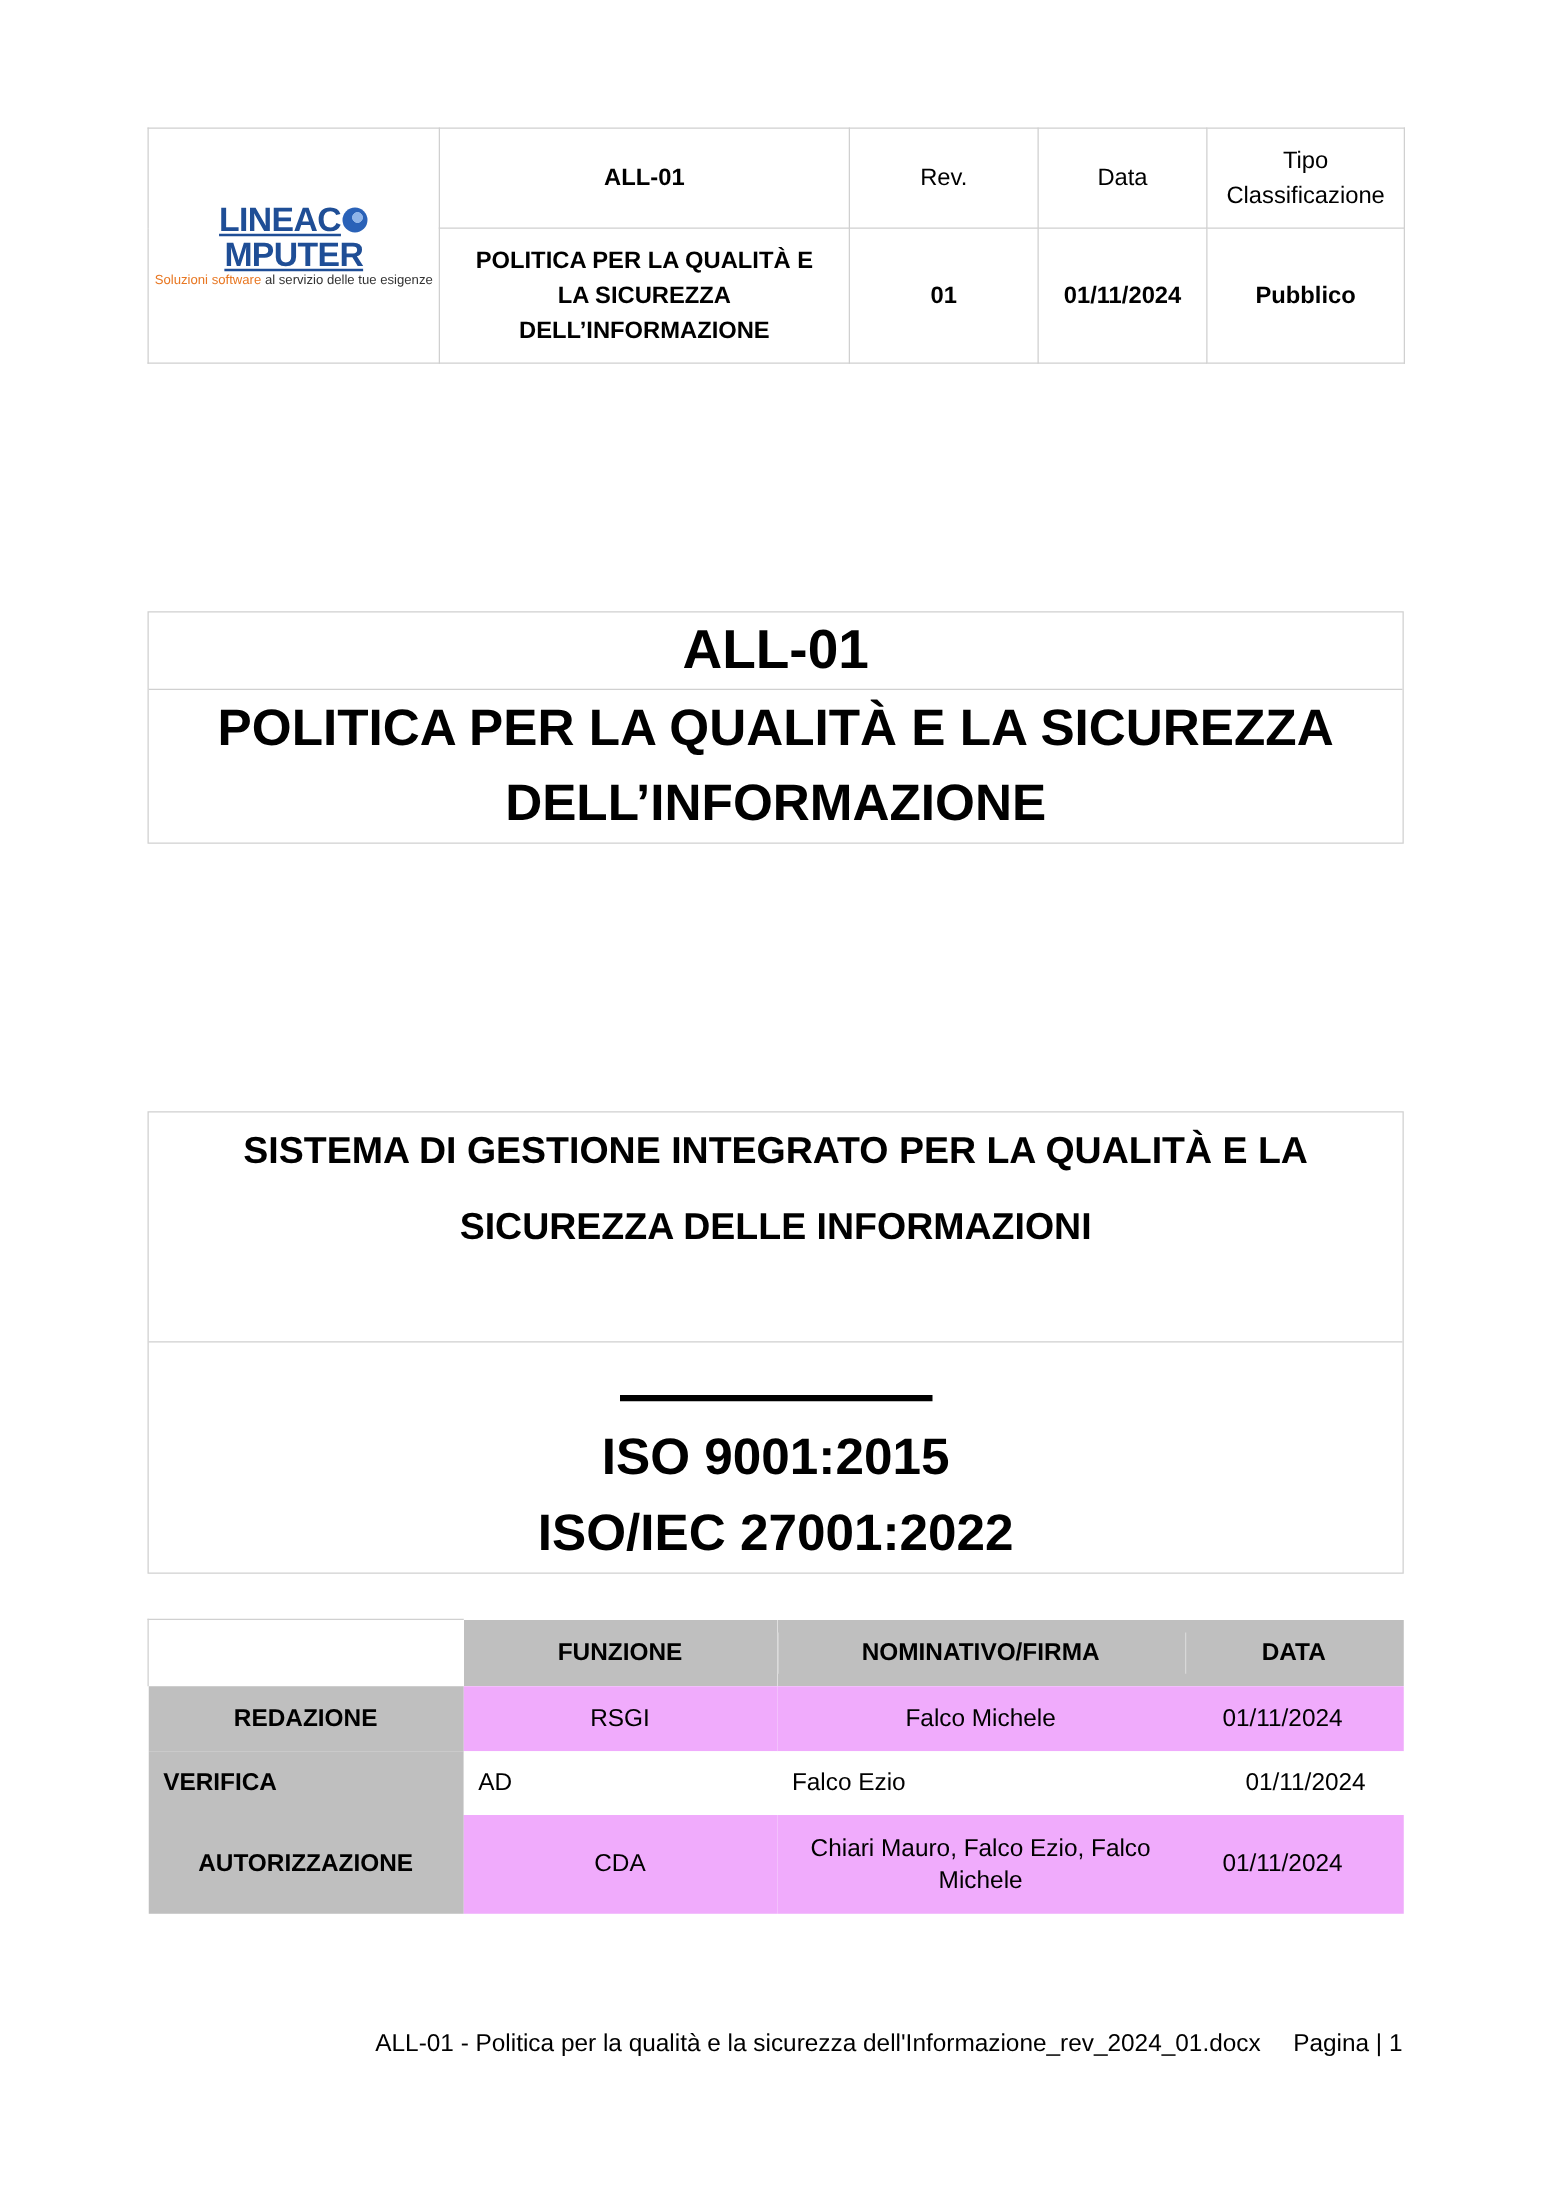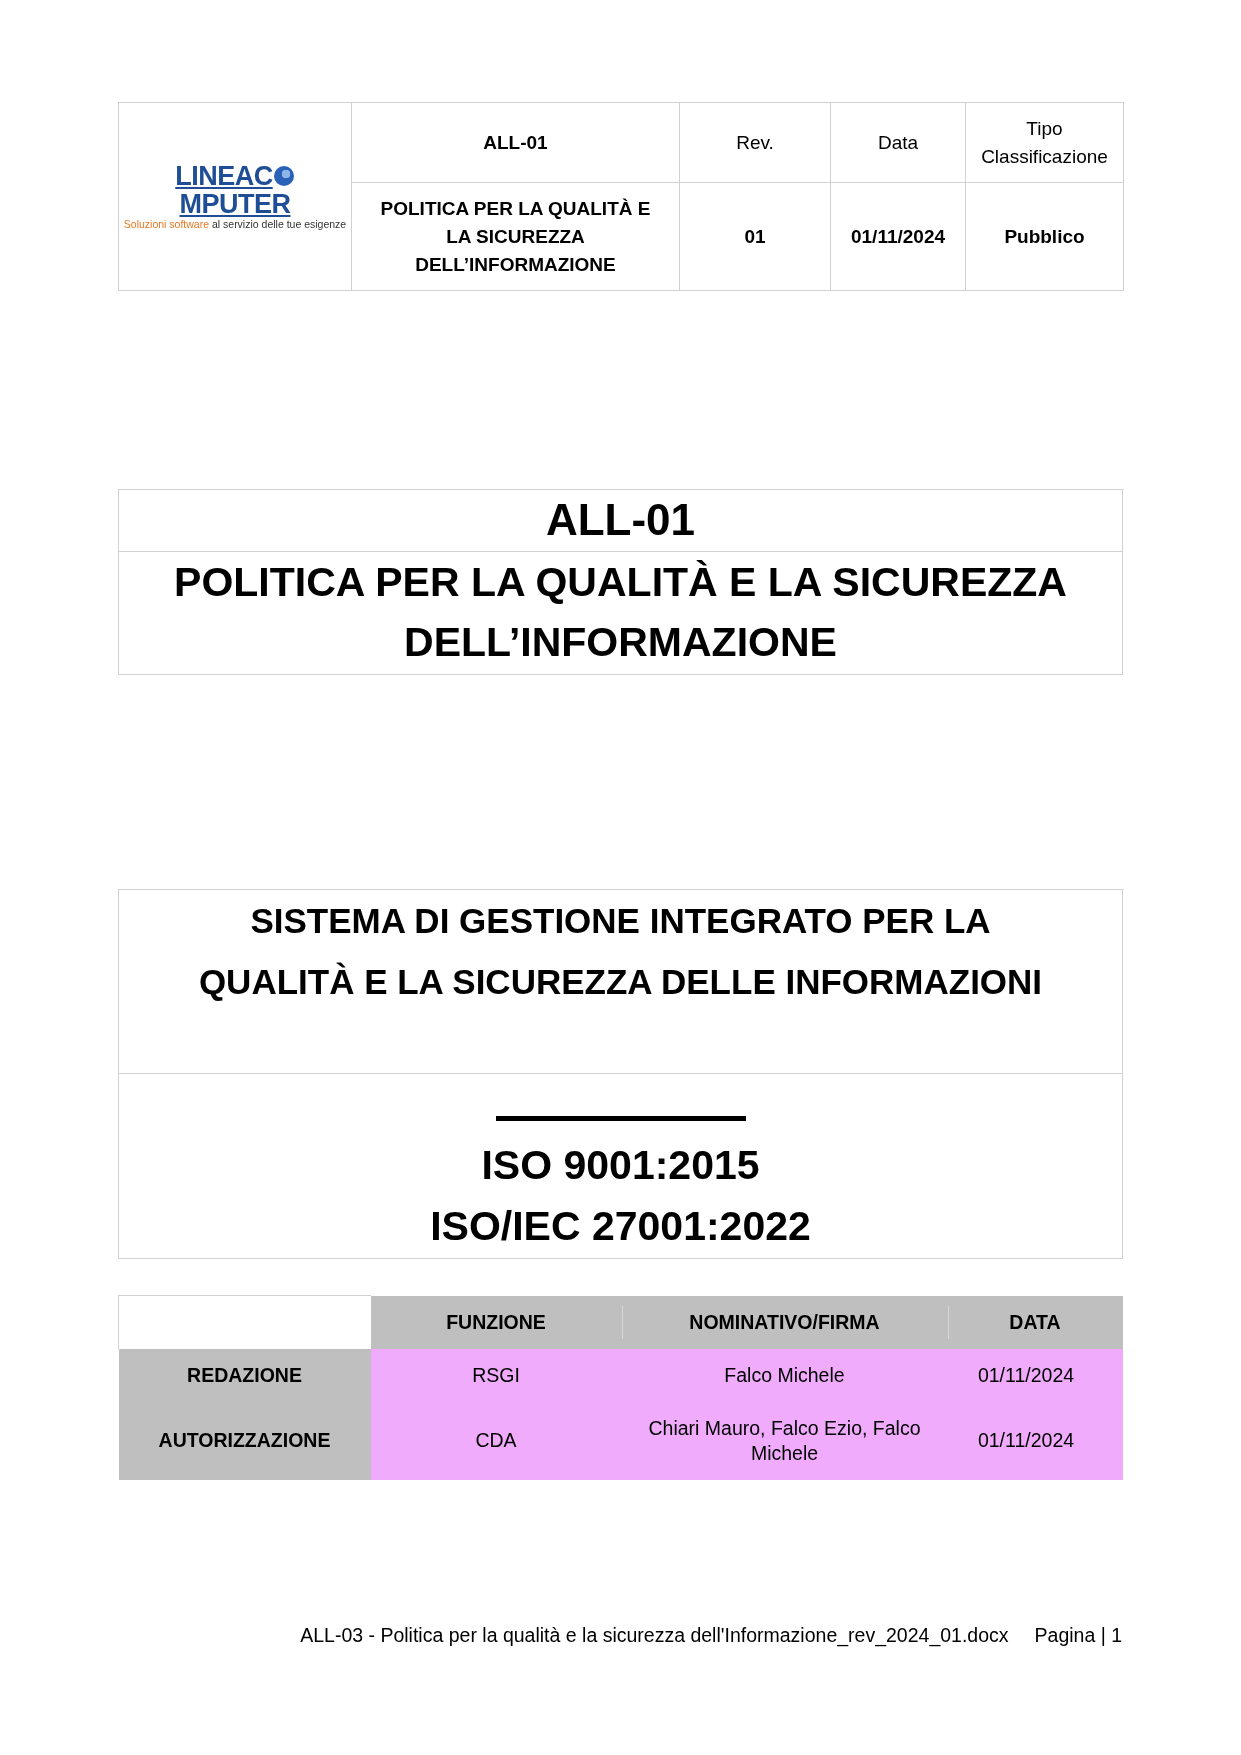--- a/index.html
+++ b/index.html
@@ -22,21 +22,21 @@
   .logo-sub { font-size: 10.5px; color: #333; line-height: 13px; white-space: nowrap; }
   .logo-sub .or { color: #e87722; text-align: center; }
   
   .box { left: 118px; width: 1005px; border: 1.5px solid #d0d0d0; box-sizing: border-box; }
   .box .cell { text-align: center; font-weight: bold; color: #000; }
   .box .sep { border-top: 1.5px solid #d0d0d0; }
   .t1 { top: 489px; height: 186px; }
   .t1 .c1 { height: 61px; font-size: 44px; line-height: 60px; }
   .t1 .c2 { height: 122px; font-size: 41px; line-height: 60px; }
   .t2 { top: 889px; height: 370px; }
-  .t2 .c1 { height: 183px; font-size: 35px; line-height: 61px; padding-top: 0; }
+  .t2 .c1 { height: 183px; font-size: 30px; line-height: 61px; padding-top: 0; }
   .t2 .c2 { height: 183px; font-size: 41px; line-height: 61px; }
   .t2 .c2 .underscore { display: block; height: 61px; position: relative; }
   .t2 .c2 .underscore span { position: absolute; left: 50%; transform: translateX(-50%); top: 42px; width: 250px; height: 5px; background: #000; }
   
   .sig { left: 118px; top: 1295px; width: 1004px; }
   .sig td, .sig th { font-size: 19.5px; line-height: 25px; padding: 0 12px; vertical-align: middle; }
   .sig th { background: #bfbfbf; height: 53px; font-weight: bold; text-align: center; position: relative; }
   .sig th.blank { background: #ffffff; border-top: 1.5px solid #d0d0d0; border-left: 1.5px solid #d0d0d0; }
   .sig th.sepl::before { content: ""; position: absolute; left: 0; top: 10px; bottom: 10px; border-left: 1px solid #d8d8d8; }
   .sig td.lbl { background: #bfbfbf; font-weight: bold; }
@@ -118,24 +118,30 @@
     <th>FUNZIONE</th>
     <th class="sepl">NOMINATIVO/FIRMA</th>
     <th class="sepl">DATA</th>
   </tr>
   <tr class="odd h1">
     <td class="lbl">REDAZIONE</td>
     <td>RSGI</td>
     <td>Falco Michele</td>
     <td class="date">01/11/2024</td>
   </tr>
+  <tr class="even h2">
+    <td class="lbl">VERIFICA</td>
+    <td>AD</td>
+    <td>Falco Ezio</td>
+    <td class="date">01/11/2024</td>
+  </tr>
   <tr class="odd h3">
     <td class="lbl">AUTORIZZAZIONE</td>
     <td>CDA</td>
     <td class="names">Chiari Mauro, Falco Ezio, Falco Michele</td>
     <td class="date">01/11/2024</td>
   </tr>
 </tbody>
   </table>
 
 <div class="abs footer">
-  <span>ALL-03 - Politica per la qualità e la sicurezza dell'Informazione_rev_2024_01.docx</span><span class="pg">Pagina | 1</span>
+  <span>ALL-01 - Politica per la qualità e la sicurezza dell'Informazione_rev_2024_01.docx</span><span class="pg">Pagina | 1</span>
 </div>
 
 </body></html>

